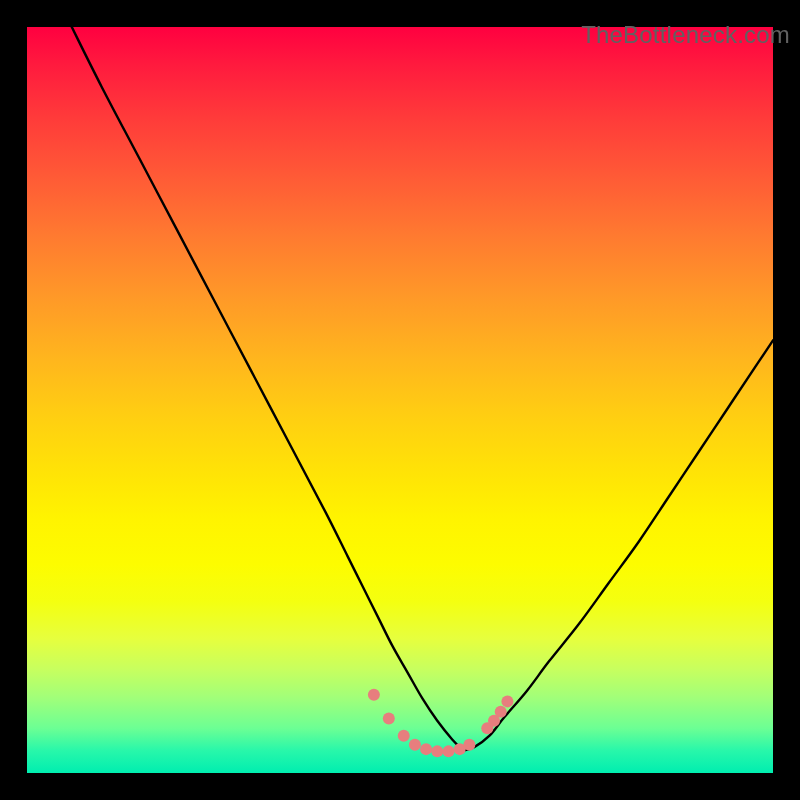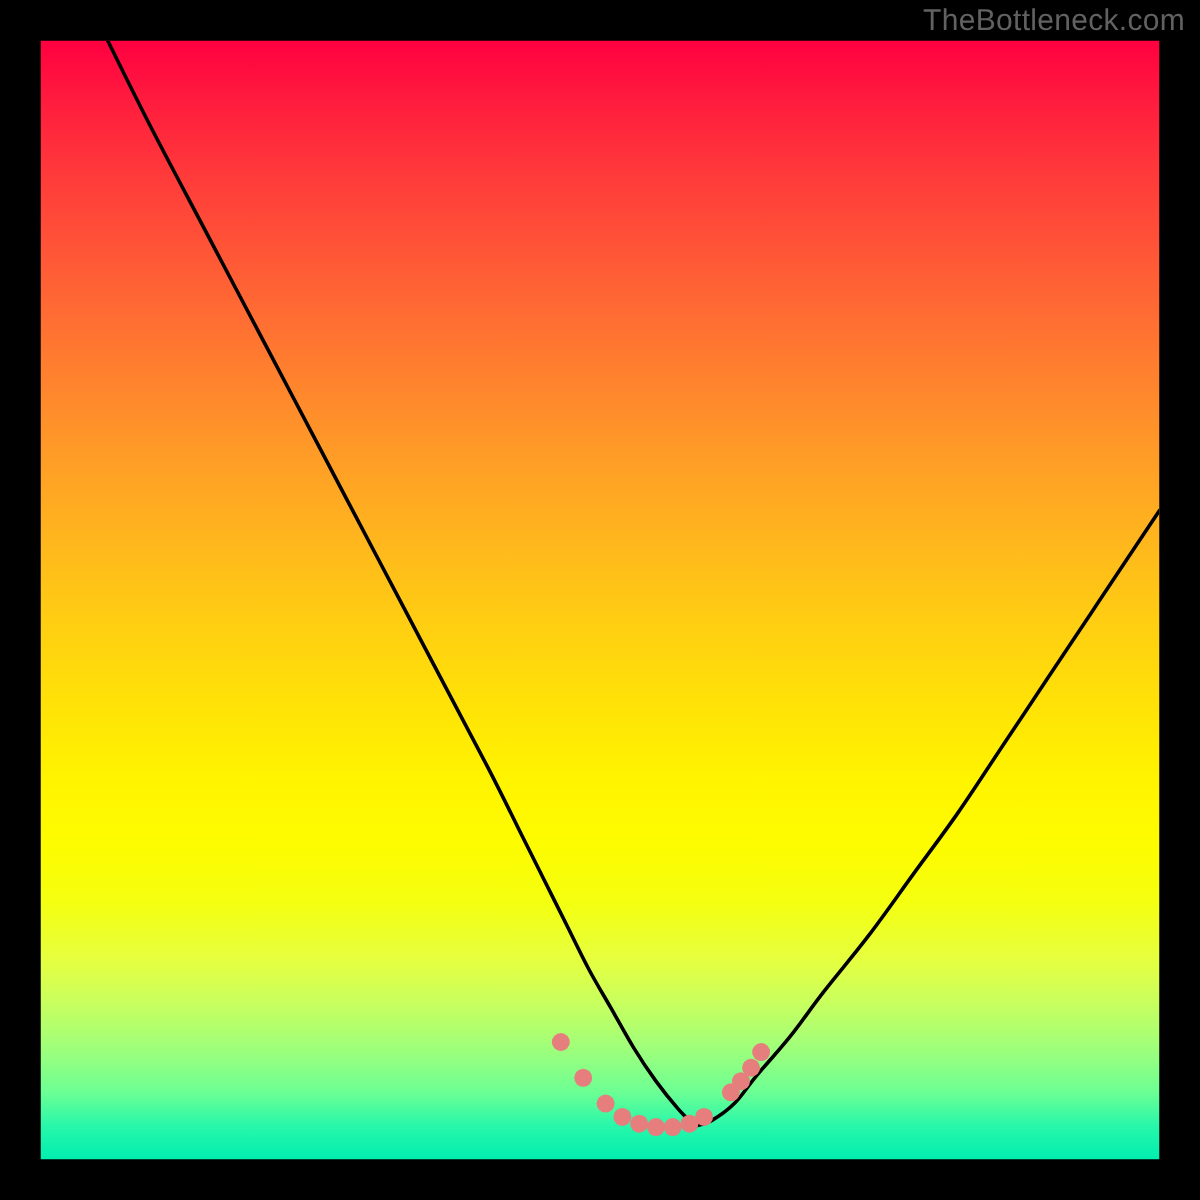--- a/index.html
+++ b/index.html
@@ -52,24 +52,24 @@
   }
   
   svg.curve {
     position: absolute;
     inset: 0;
     width: 100%;
     height: 100%;
   }
   .watermark {
     position: absolute;
-    top: 3px;
+    top: 21px;
     right: 10px;
     color: #616161;
-    font-size: 20px;
+    font-size: 24px;
     letter-spacing: 0.2px;
     font-weight: 500;
   }
 </style>
 </head>
 <body>
 
 <div class="frame">
   <div class="plot-area">
     <div class="gradient-bg"></div>

